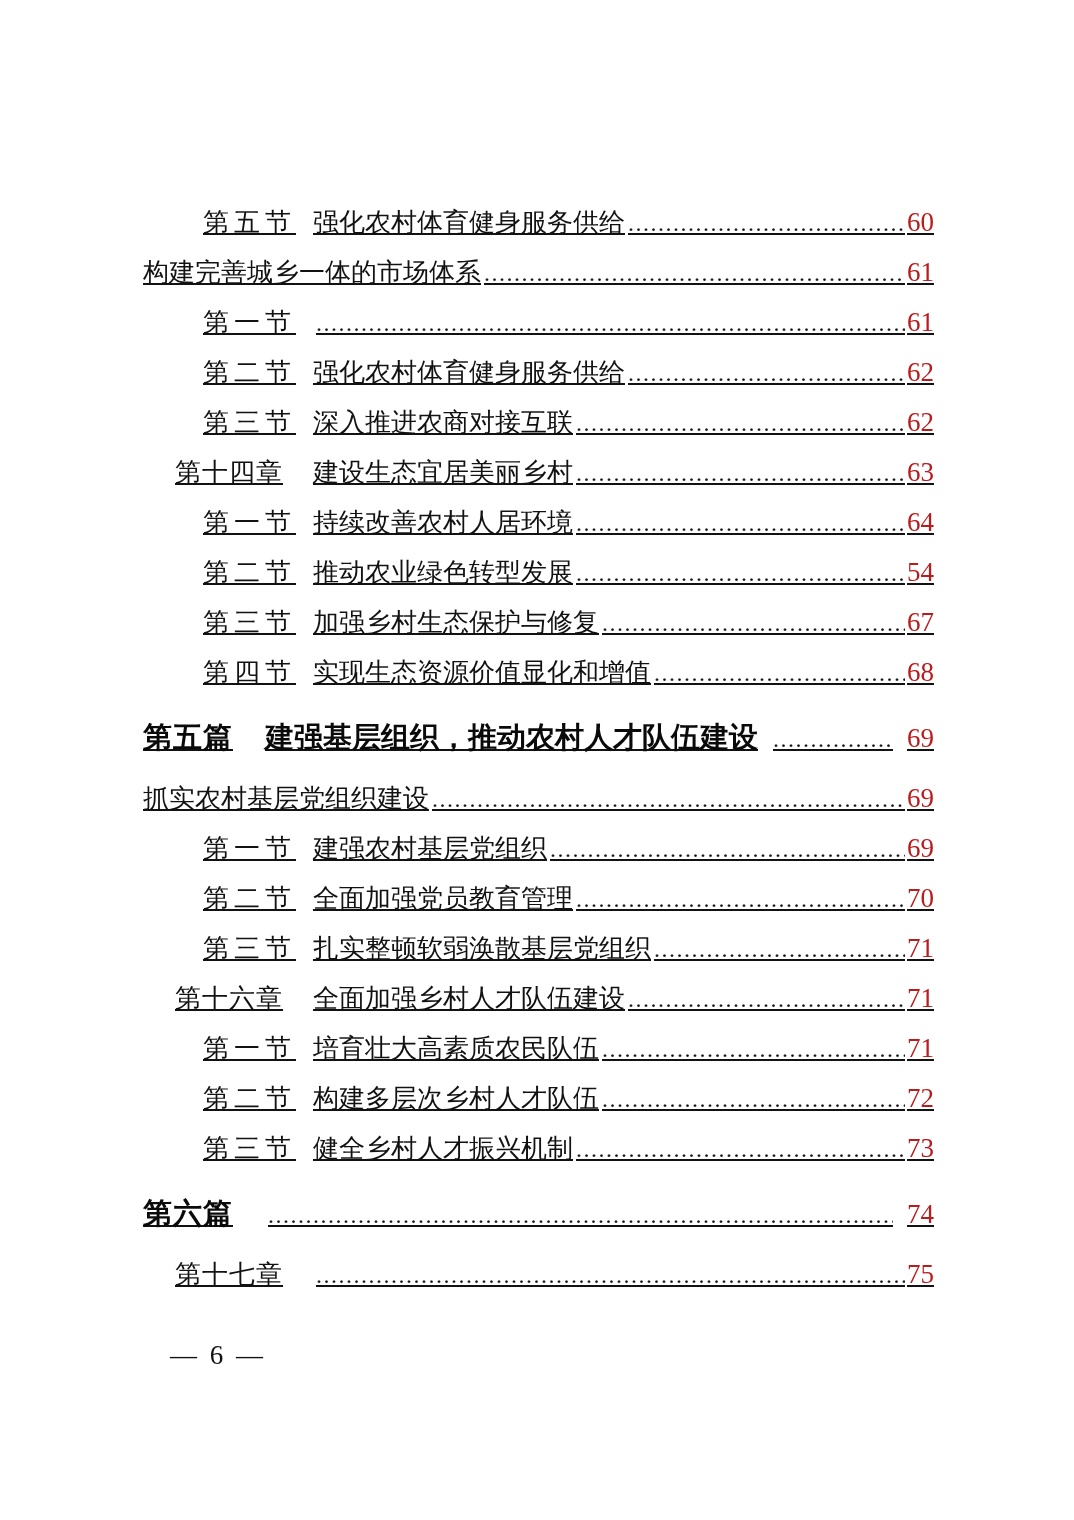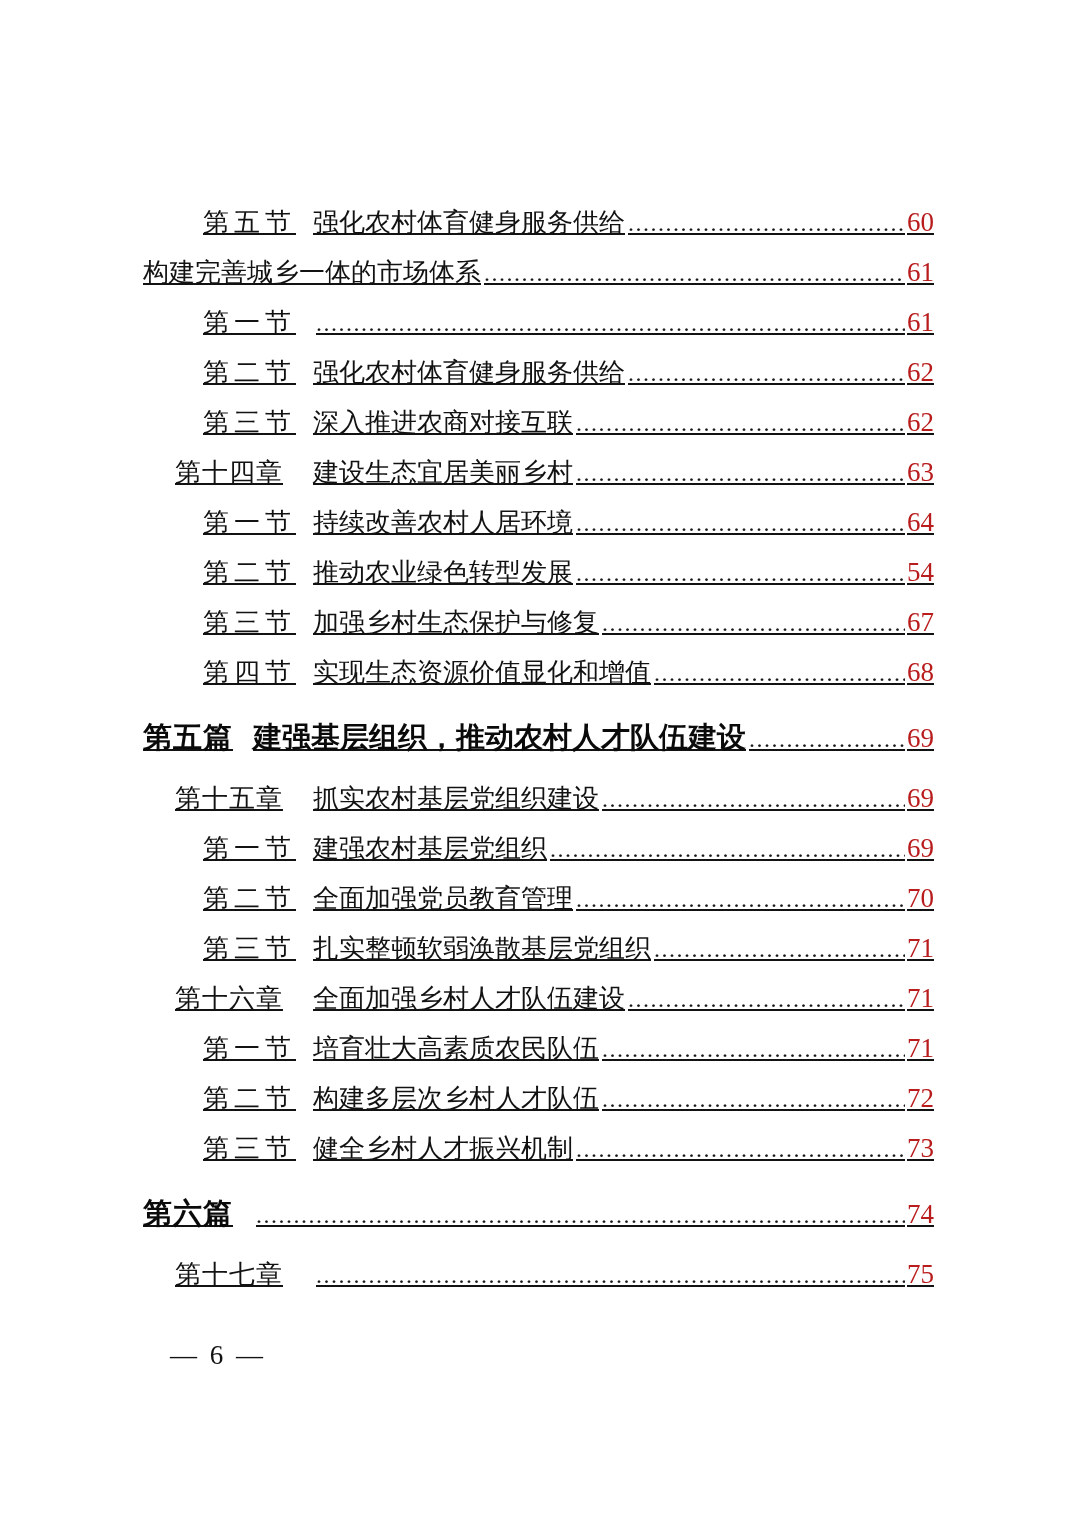--- a/index.html
+++ b/index.html
@@ -36,20 +36,21 @@
   .toc-row.chapter .label-cell { padding-left: 32px; letter-spacing: 1px; }
   .toc-row.section .label-cell { padding-left: 60px; letter-spacing: 5px; }
   .toc-row.part {
     height: 56px;
     line-height: 56px;
     margin: 12px 0 8px 0;
     font-family: "Liberation Sans", "DejaVu Sans", sans-serif;
     font-weight: 700;
     font-size: 29px;
     color: #0a0a0a;
+    gap: 12px;
   }
   .toc-row.part .label-cell { flex: 0 0 110px; padding-left: 0; letter-spacing: 1px; }
   .toc-row .title { white-space: nowrap; }
   .toc-row .leader {
     flex: 1 1 auto;
     min-width: 0;
     overflow: hidden;
     white-space: nowrap;
     font-family: "Liberation Serif", "DejaVu Serif", serif;
     font-weight: 400;
@@ -150,21 +151,20 @@
   </div>
 
   <div class="toc-row part">
     <span class="label-cell">第五篇</span>
     <span class="title">建强基层组织，推动农村人才队伍建设</span>
     <span class="leader">............................................................................................................................................</span>
     <span class="page-num">69</span>
   </div>
 
   <div class="toc-row chapter">
-    <span class="label-cell">第十五章</span>
     <span class="title">抓实农村基层党组织建设</span>
     <span class="leader">............................................................................................................................................</span>
     <span class="page-num">69</span>
   </div>
 
   <div class="toc-row section">
     <span class="label-cell">第一节</span>
     <span class="title">建强农村基层党组织</span>
     <span class="leader">............................................................................................................................................</span>
     <span class="page-num">69</span>

